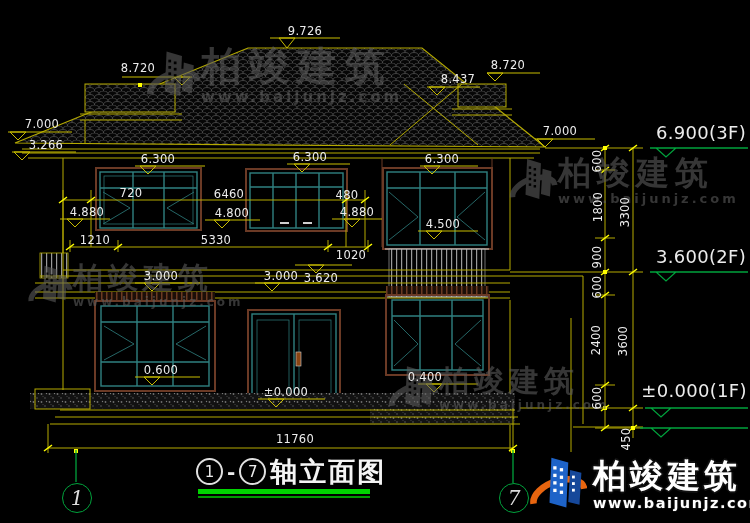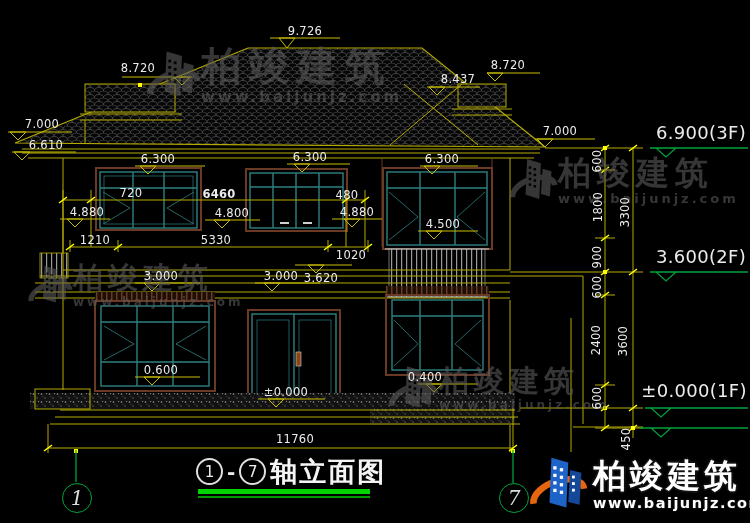--- a/index.html
+++ b/index.html
@@ -277,27 +277,27 @@
     <div class="wm-url" style="font-size:12px;">www.baijunjz.com</div>
   </div>
 </div>
 
 <div id="ann-layer">
       <span class="lbl" style="left: 305px; top: 31px;">9.726</span>
       <span class="lbl" style="left: 138px; top: 68px;">8.720</span>
       <span class="lbl" style="left: 450px; top: 79px; padding-left: 16px;">8.437</span>
       <span class="lbl" style="left: 508px; top: 65px;">8.720</span>
       <span class="lbl" style="left: 42px; top: 124px;">7.000</span>
-      <span class="lbl" style="left: 46px; top: 145px;">6.610</span>
+      <span class="lbl" style="left: 46px; top: 145px;">3.266</span>
       <span class="lbl" style="left: 560px; top: 131px;">7.000</span>
       <span class="lbl" style="left: 158px; top: 159px;">6.300</span>
       <span class="lbl" style="left: 310px; top: 157px;">6.300</span>
       <span class="lbl" style="left: 442px; top: 159px;">6.300</span>
       <span class="lbl" style="left: 83px; top: 193px; margin-left: 48px;">720</span>
-      <span class="lbl" style="left: 219px; top: 194px; font-weight: bold;">6460</span>
+      <span class="lbl" style="left: 229px; top: 194px;">6460</span>
       <span class="lbl" style="left: 347px; top: 195px; text-align: center;">480</span>
       <span class="lbl" style="left: 87px; top: 212px;">4.880</span>
       <span class="lbl" style="left: 232px; top: 213px;">4.800</span>
       <span class="lbl" style="left: 357px; top: 212px;">4.880</span>
       <span class="lbl" style="left: 443px; top: 224px;">4.500</span>
       <span class="lbl" style="left: 95px; top: 240px;">1210</span>
       <span class="lbl" style="left: 216px; top: 240px;">5330</span>
       <span class="lbl" style="left: 335px; top: 255px; margin-left: 16px;">1020</span>
       <span class="lbl" style="left: 321px; top: 258px; margin-top: 20px;">3.620</span>
       <span class="lbl" style="left: 161px; top: 276px;">3.000</span>

